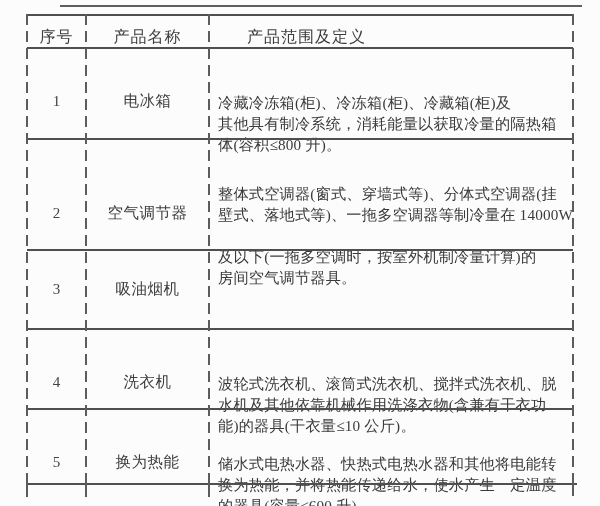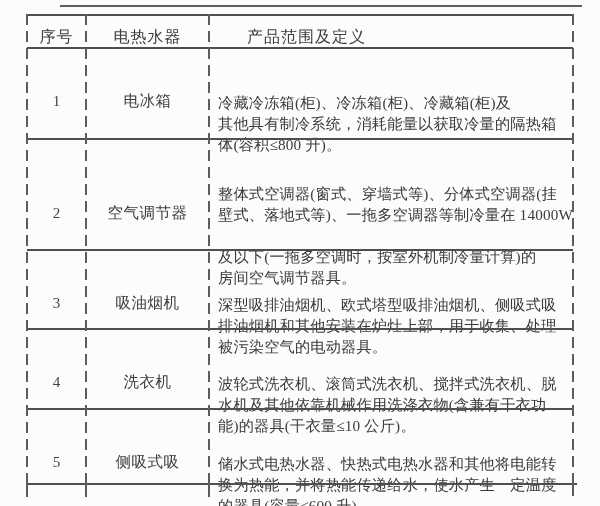--- a/index.html
+++ b/index.html
@@ -80,21 +80,21 @@
 </head>
 <body>
 
 <div class="page">
 
   <div class="trow" style="top:15px; height:33px;">
     <div class="cell center">
       <span class="hdr-text">序号</span>
     </div>
     <div class="cell center">
-      <span class="hdr-text">电热水器</span>
+      <span class="hdr-text">产品名称</span>
     </div>
     <div class="cell def-header">
       <span class="hdr-text">产品范围及定义</span>
     </div>
   </div>
 
   <div class="trow" style="top:48px; height:91px;">
     <div class="cell center">
       <span class="num-text">1</span>
     </div>
@@ -124,25 +124,20 @@
     </div>
   </div>
 
   <div class="trow" style="top:250px; height:79px;">
     <div class="cell center">
       <span class="num-text">3</span>
     </div>
     <div class="cell center">
       <span class="name-text">吸油烟机</span>
     </div>
-    <div class="cell def">
-      <span class="def-text">深型吸排油烟机、欧式塔型吸排油烟机、侧吸式吸
-排油烟机和其他安装在炉灶上部，用于收集、处理
-被污染空气的电动器具。</span>
-    </div>
   </div>
 
   <div class="trow" style="top:329px; height:80px;">
     <div class="cell center">
       <span class="num-text">4</span>
     </div>
     <div class="cell center">
       <span class="name-text">洗衣机</span>
     </div>
     <div class="cell def">
@@ -150,21 +145,21 @@
 水机及其他依靠机械作用洗涤衣物(含兼有干衣功
 能)的器具(干衣量≤10 公斤)。</span>
     </div>
   </div>
 
   <div class="trow" style="top:409px; height:75px;">
     <div class="cell center">
       <span class="num-text">5</span>
     </div>
     <div class="cell center">
-      <span class="name-text">侧吸式吸</span>
+      <span class="name-text">换为热能</span>
     </div>
     <div class="cell def">
       <span class="def-text">储水式电热水器、快热式电热水器和其他将电能转
 换为热能，并将热能传递给水，使水产生一定温度
 的器具(容量≤600 升)。</span>
     </div>
   </div>
 
   <div class="lines">
 

